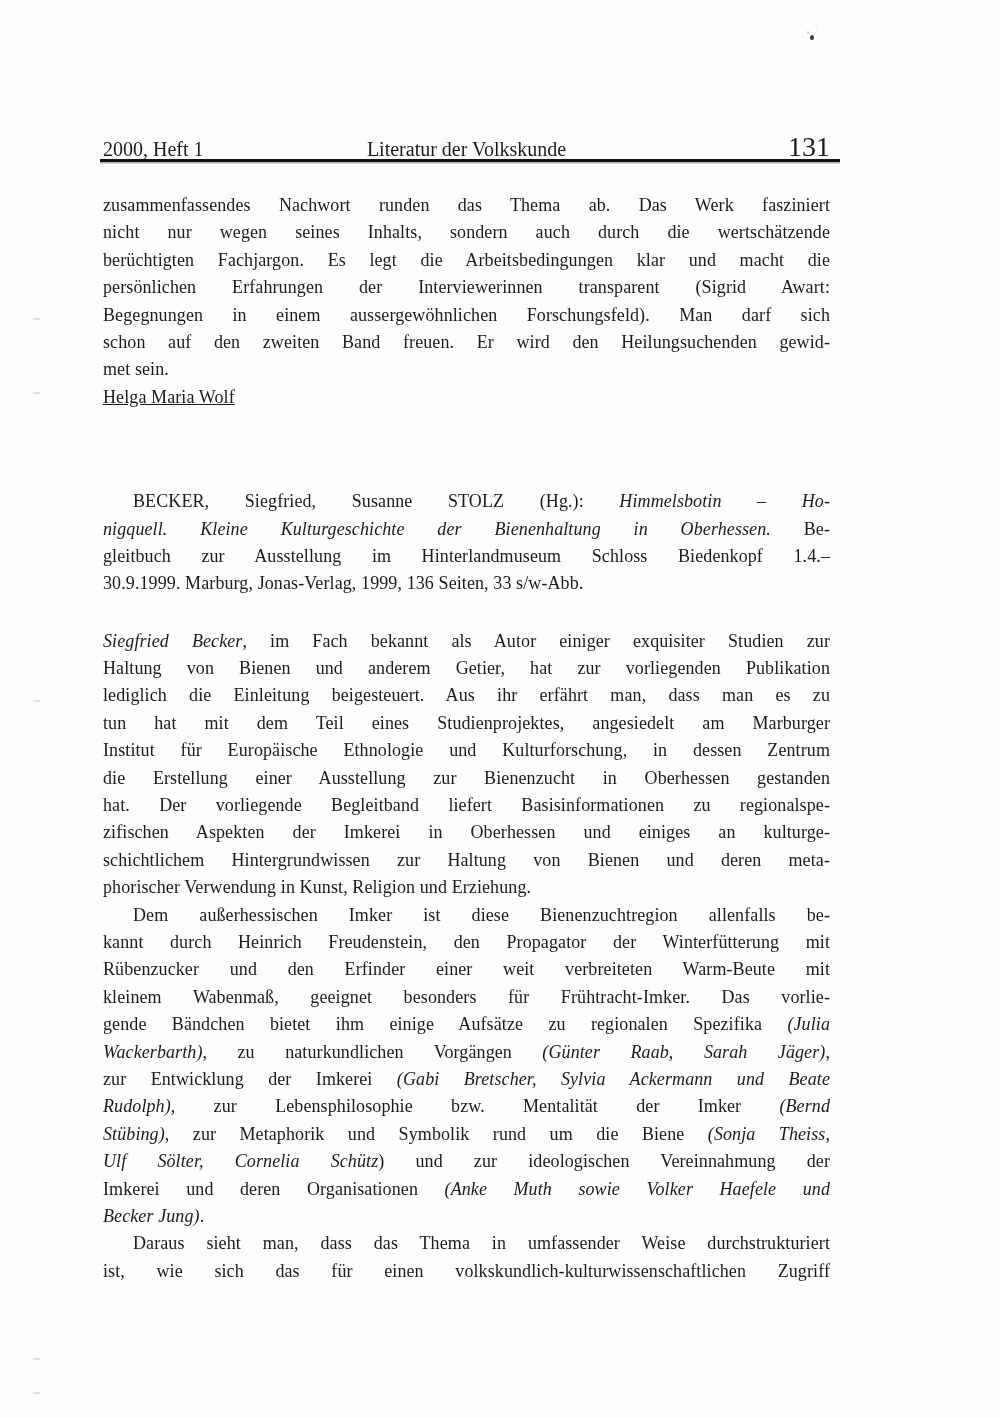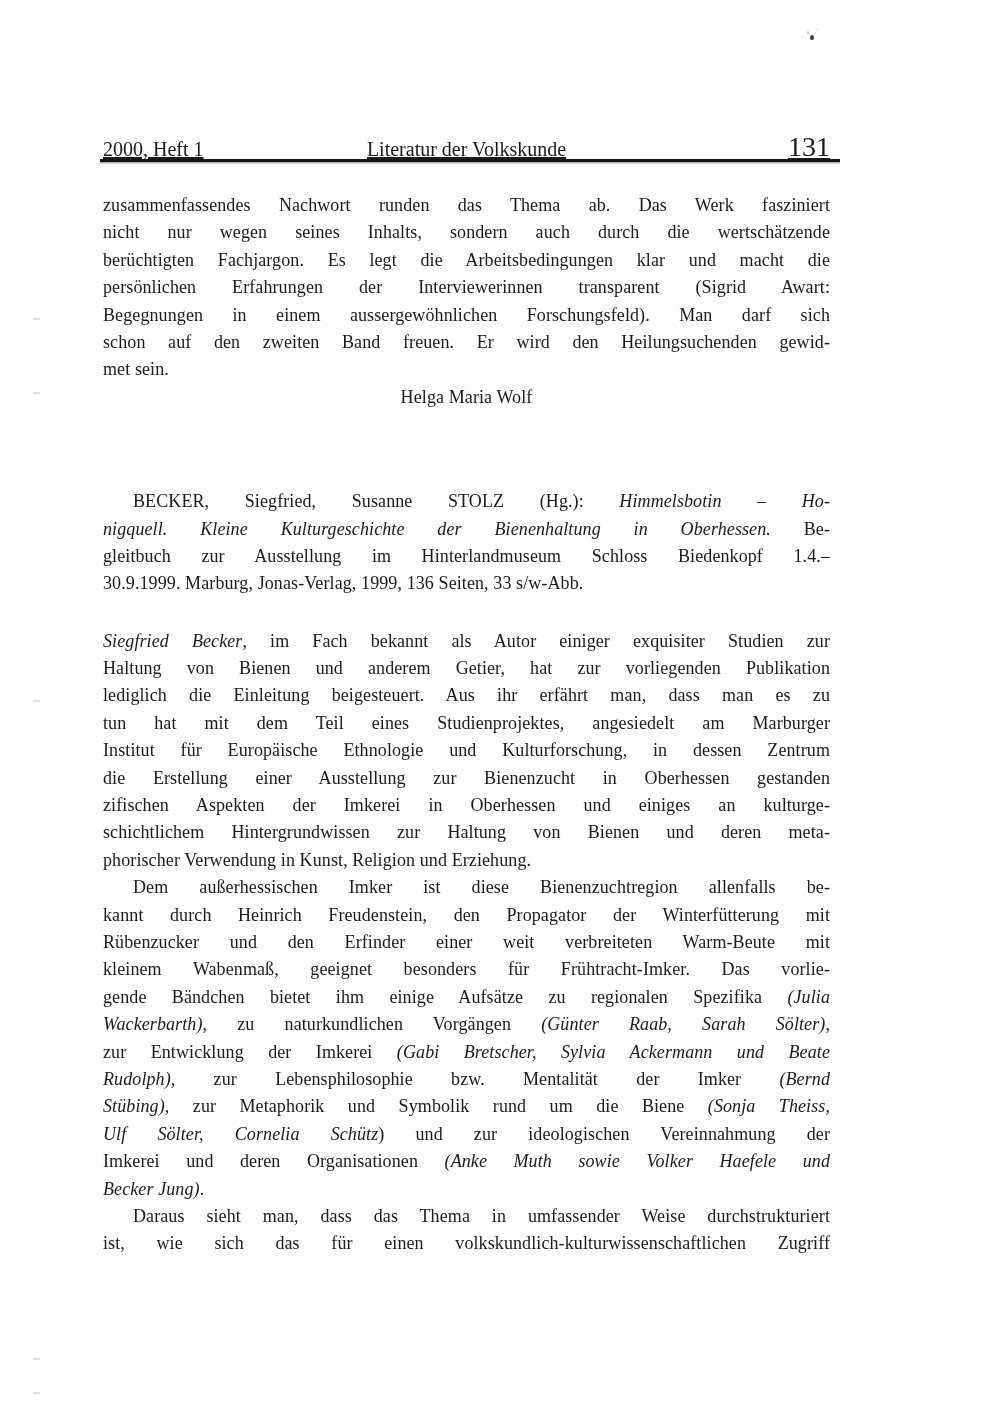--- a/index.html
+++ b/index.html
@@ -14,21 +14,20 @@
     overflow: hidden;
   }
   .header {
     position: absolute;
     left: 103px;
     top: 131px;
     width: 727px;
     display: flex;
     align-items: baseline;
     font-size: 20px;
-    text-decoration: underline;
   }
   .h-left  { flex: 1 1 0; text-align: left; }
   .h-center{ flex: 0 0 auto; text-align: right; }
   .h-right { flex: 1 1 0; text-align: right; font-size: 28px; }
   .rule {
     position: absolute;
     left: 100px;
     top: 159px;
     width: 740px;
     height: 2.5px;
@@ -40,21 +39,21 @@
     left: 103px;
     top: 192px;
     width: 727px;
     font-size: 18px;
     line-height: 27.4px;
     letter-spacing: 0.1px;
   }
   .line { height: 27.4px; }
   .line.justify { text-align: justify; text-align-last: justify; }
   .line.left    { text-align: left; }
-  .line.right   { text-align: center; }
+  .line.right   { text-align: left; text-decoration: underline; }
   .line.indent  { text-indent: 30px; }
   .it { font-style: italic; font-family: Liberation Serif, serif; }
   .ink-speck {
     position: absolute;
     left: 810px;
     top: 35px;
     width: 4px;
     height: 5px;
     background: #3a3a3a;
     border-radius: 50%;
@@ -112,31 +111,32 @@
         <div class="line justify"><span>gleitbuch zur Ausstellung im Hinterlandmuseum Schloss Biedenkopf 1.4.–</span></div>
         <div class="line left"><span>30.9.1999. Marburg, Jonas-Verlag, 1999, 136 Seiten, 33 s/w-Abb.</span></div>
       </div>
       <div class="para" style="margin-top: 30px;">
         <div class="line justify"><span class="it">Siegfried Becker</span><span>, im Fach bekannt als Autor einiger exquisiter Studien zur</span></div>
         <div class="line justify"><span>Haltung von Bienen und anderem Getier, hat zur vorliegenden Publikation</span></div>
         <div class="line justify"><span>lediglich die Einleitung beigesteuert. Aus ihr erfährt man, dass man es zu</span></div>
         <div class="line justify"><span>tun hat mit dem Teil eines Studienprojektes, angesiedelt am Marburger</span></div>
         <div class="line justify"><span>Institut für Europäische Ethnologie und Kulturforschung, in dessen Zentrum</span></div>
         <div class="line justify"><span>die Erstellung einer Ausstellung zur Bienenzucht in Oberhessen gestanden</span></div>
+        <div class="line justify"><span>hat. Der vorliegende Begleitband liefert Basisinformationen zu regionalspe-</span></div>
         <div class="line justify"><span>zifischen Aspekten der Imkerei in Oberhessen und einiges an kulturge-</span></div>
         <div class="line justify"><span>schichtlichem Hintergrundwissen zur Haltung von Bienen und deren meta-</span></div>
         <div class="line left"><span>phorischer Verwendung in Kunst, Religion und Erziehung.</span></div>
       </div>
       <div class="para">
         <div class="line justify indent"><span>Dem außerhessischen Imker ist diese Bienenzuchtregion allenfalls be-</span></div>
         <div class="line justify"><span>kannt durch Heinrich Freudenstein, den Propagator der Winterfütterung mit</span></div>
         <div class="line justify"><span>Rübenzucker und den Erfinder einer weit verbreiteten Warm-Beute mit</span></div>
         <div class="line justify"><span>kleinem Wabenmaß, geeignet besonders für Frühtracht-Imker. Das vorlie-</span></div>
         <div class="line justify"><span>gende Bändchen bietet ihm einige Aufsätze zu regionalen Spezifika </span><span class="it">(Julia</span></div>
-        <div class="line justify"><span class="it">Wackerbarth)</span><span>, zu naturkundlichen Vorgängen </span><span class="it">(Günter Raab, Sarah Sölter)</span><span>,</span></div>
+        <div class="line justify"><span class="it">Wackerbarth)</span><span>, zu naturkundlichen Vorgängen </span><span class="it">(Günter Raab, Sarah Jäger)</span><span>,</span></div>
         <div class="line justify"><span>zur Entwicklung der Imkerei </span><span class="it">(Gabi Bretscher, Sylvia Ackermann und Beate</span></div>
         <div class="line justify"><span class="it">Rudolph)</span><span>, zur Lebensphilosophie bzw. Mentalität der Imker </span><span class="it">(Bernd</span></div>
         <div class="line justify"><span class="it">Stübing)</span><span>, zur Metaphorik und Symbolik rund um die Biene </span><span class="it">(Sonja Theiss,</span></div>
         <div class="line justify"><span class="it">Ulf Sölter, Cornelia Schütz</span><span>) und zur ideologischen Vereinnahmung der</span></div>
         <div class="line justify"><span>Imkerei und deren Organisationen </span><span class="it">(Anke Muth sowie Volker Haefele und</span></div>
         <div class="line left"><span class="it">Becker Jung)</span><span>.</span></div>
       </div>
       <div class="para">
         <div class="line justify indent"><span>Daraus sieht man, dass das Thema in umfassender Weise durchstrukturiert</span></div>
         <div class="line justify"><span>ist, wie sich das für einen volkskundlich-kulturwissenschaftlichen Zugriff</span></div>

